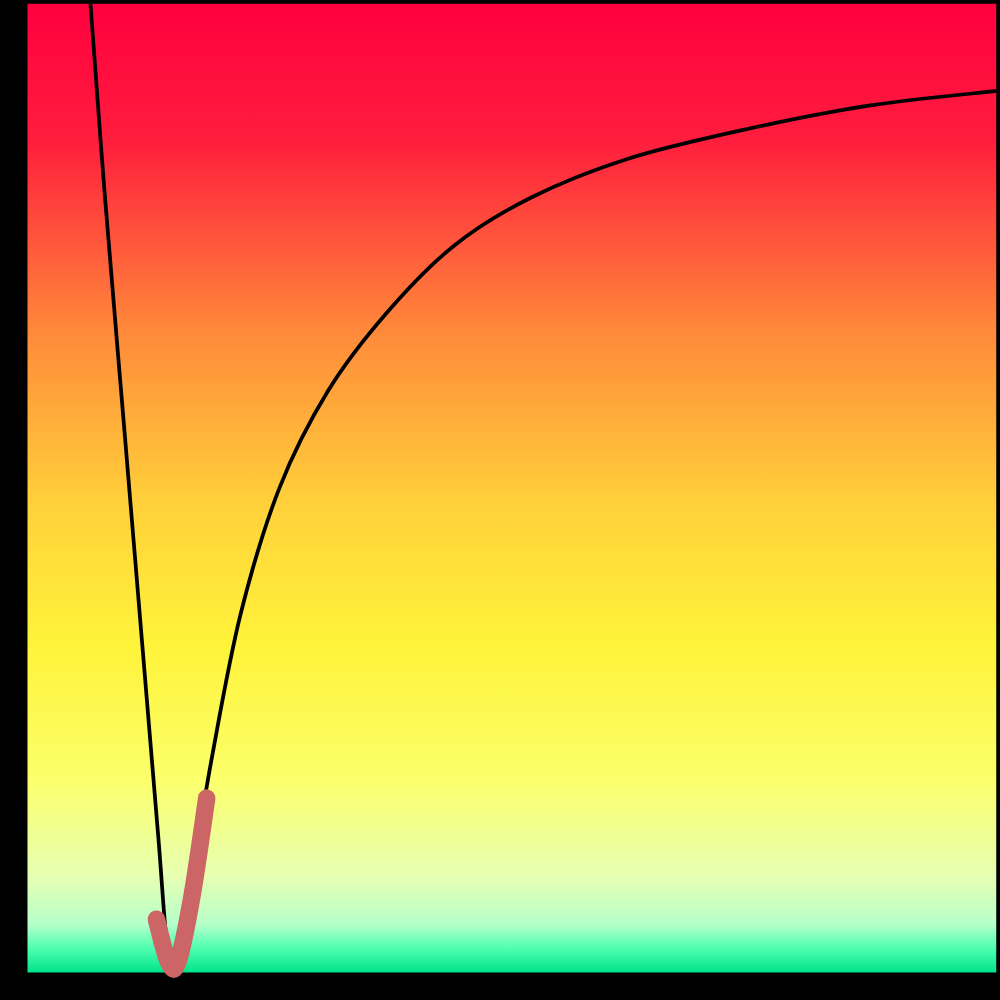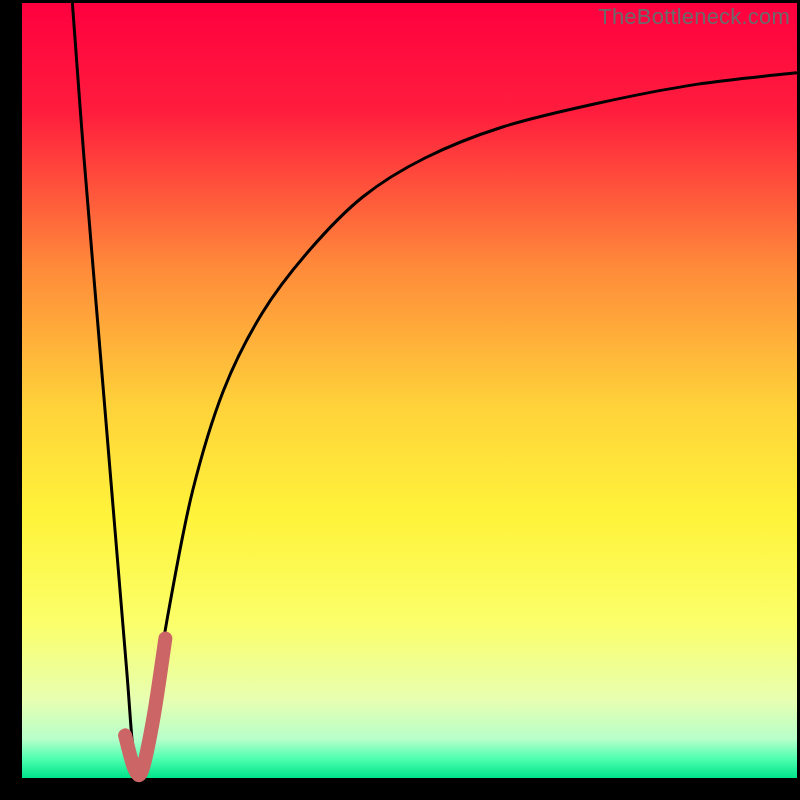--- a/index.html
+++ b/index.html
@@ -50,14 +50,13 @@
 
     <rect x="0" y="0" width="800" height="800" fill="#000"></rect>
 
     <rect id="plot-rect" fill="url(#bg-grad)" x="22" y="3" width="775" height="775"></rect>
 
     <path id="curve-main" fill="none" d="M 72.38 3.00 C 74.31 28.83, 79.48 101.17, 84.00 158.00 C 88.52 214.83, 94.33 282.00, 99.50 344.00 C 104.67 406.00, 110.48 475.75, 115.00 530.00 C 119.52 584.25, 123.40 630.75, 126.63 669.50 C 129.85 708.25, 131.79 745.71, 134.38 762.50 C 136.96 779.29, 138.90 780.58, 142.13 770.25 C 145.35 759.92, 149.23 727.63, 153.75 700.50 C 158.27 673.38, 162.79 642.38, 169.25 607.50 C 175.71 572.63, 183.46 527.42, 192.50 491.25 C 201.54 455.08, 211.88 420.21, 223.50 390.50 C 235.13 360.79, 248.04 336.25, 262.25 313.00 C 276.46 289.75, 291.96 270.38, 308.75 251.00 C 325.54 231.62, 343.63 212.25, 363.00 196.75 C 382.38 181.25, 401.75 169.62, 425.00 158.00 C 448.25 146.37, 474.08 136.04, 502.50 127.00 C 530.92 117.96, 563.21 110.85, 595.50 103.75 C 627.79 96.65, 662.67 89.54, 696.25 84.37 C 729.83 79.21, 780.21 74.69, 797.00 72.75" stroke="#000000" stroke-width="3" stroke-linejoin="round"></path>
 
     <path id="curve-highlight" fill="none" d="M 125.08 735.38 C 126.63 740.93, 131.53 762.89, 134.38 768.70 C 137.22 774.51, 138.90 779.03, 142.13 770.25 C 145.35 761.47, 149.88 737.96, 153.75 716.00 C 157.63 694.04, 163.44 651.42, 165.38 638.50" stroke="#cc6666" stroke-width="14" stroke-linecap="round" stroke-linejoin="round"></path>
   </svg>
 
-  <div class="watermark">TheBottleneck.com</div>
 </div>
 
 </body></html>

